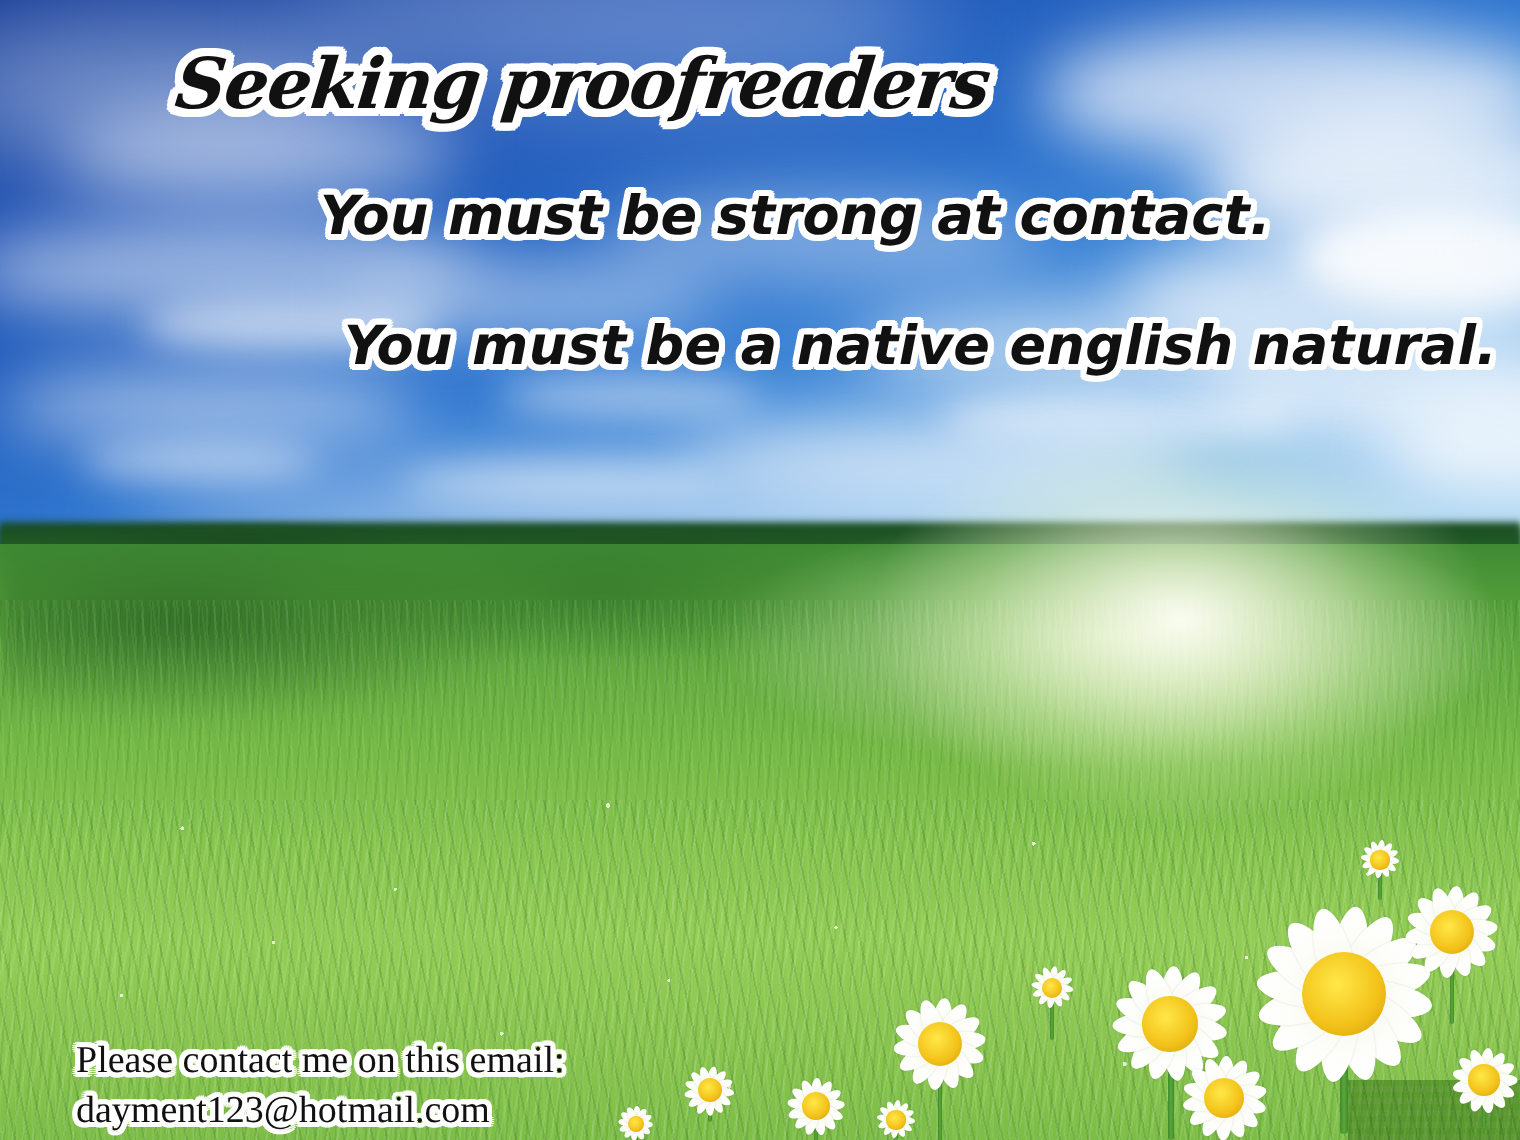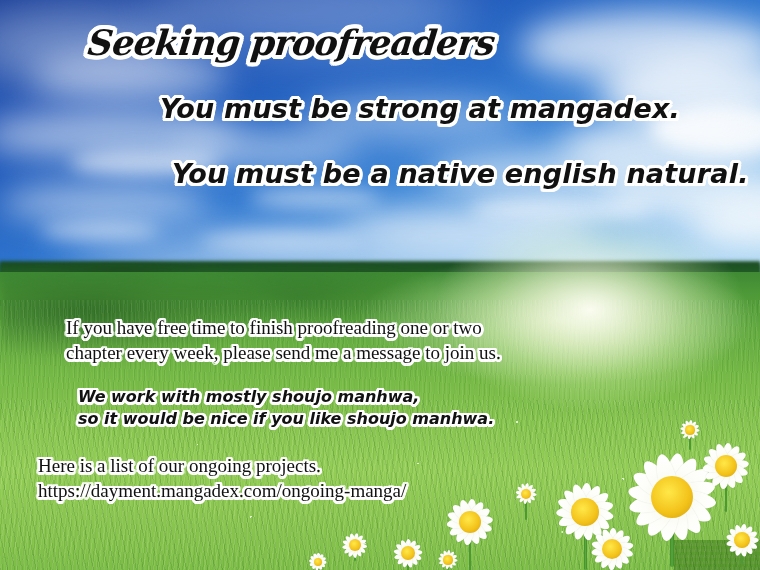--- a/index.html
+++ b/index.html
@@ -471,28 +471,24 @@
         <div class="petal" style="width: 4px; height: 9.6px; left: 8px; top: 0.4px; background: linear-gradient(rgb(255, 255, 255) 0%, rgb(251, 251, 244) 62%, rgb(230, 236, 218) 100%); transform: rotate(306deg); z-index: 2;"></div>
         <div class="petal" style="width: 4px; height: 9.6px; left: 8px; top: 0.4px; background: linear-gradient(rgb(255, 255, 255) 0%, rgb(251, 251, 244) 62%, rgb(230, 236, 218) 100%); transform: rotate(336deg); z-index: 2;"></div>
         <div class="core" style="width: 9.2px; height: 9.2px; left: 5.4px; top: 5.4px; background: radial-gradient(circle at 42% 38%, rgb(255, 232, 72) 0%, rgb(243, 194, 26) 58%, rgb(207, 157, 10) 100%);"></div>
       </div>
     </div>
 
   <div class="band"></div>
 
   <div class="txt out-lg" id="title">Seeking proofreaders</div>
 
-  <div class="txt out-md req" id="req1">You must be strong at mangadex.</div>
+  <div class="txt out-md req" id="req1">You must be strong at contact.</div>
 
   <div class="txt out-md req" id="req2">You must be a native english natural.</div>
 
 
-  <div class="txt out-sm body-serif" id="para-time">If you have free time to finish proofreading one or two
-chapter every week, please send me a message to join us.</div>
-
-  <div class="txt out-sm" id="para-shoujo">We work with mostly shoujo manhwa,
-so it would be nice if you like shoujo manhwa.</div>
-
-  <div class="txt out-sm body-serif" id="para-links">Here is a list of our ongoing projects.
-https://dayment.mangadex.com/ongoing-manga/</div>
-
+
+
+
+  <div class="txt out-sm body-serif" id="para-email">Please contact me on this email:
+dayment123@hotmail.com</div>
 
 </div>
 
 </body></html>

